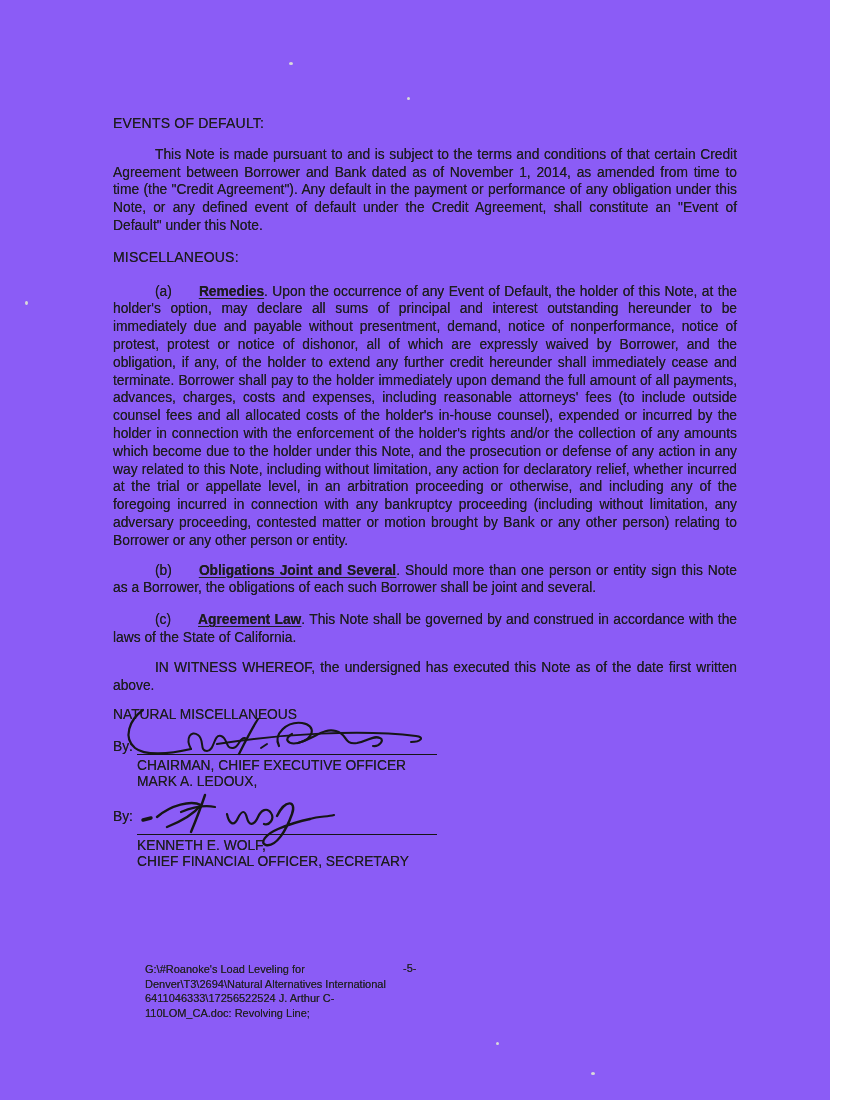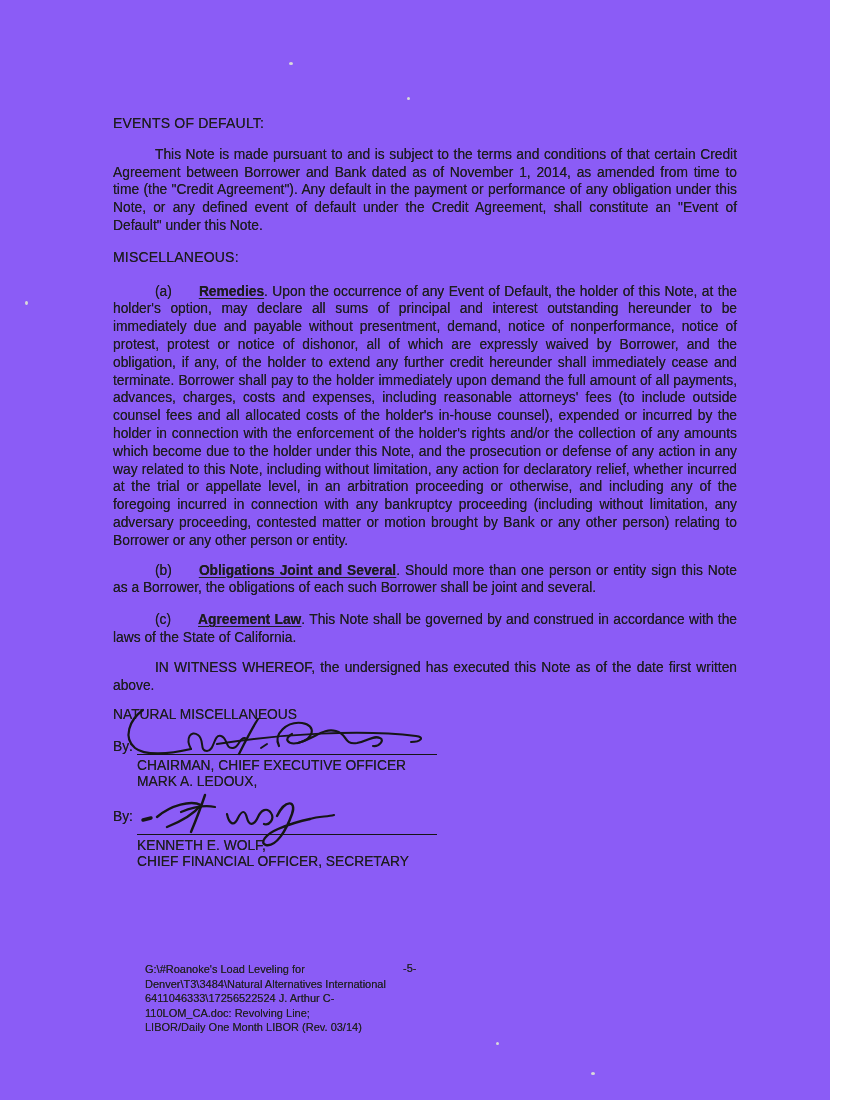--- a/index.html
+++ b/index.html
@@ -116,24 +116,23 @@
     </div>
     <div class="sig-names">
       <div>KENNETH E. WOLF,</div>
       <div>CHIEF FINANCIAL OFFICER, SECRETARY</div>
     </div>
 
   </div>
 
   <div class="footer">
     <div>G:\#Roanoke's Load Leveling for</div>
-    <div>Denver\T3\3484\Natural Alternatives International</div>
+    <div>Denver\T3\2694\Natural Alternatives International</div>
     <div>6411046333\17256522524 J. Arthur C-</div>
     <div>110LOM_CA.doc: Revolving Line;</div>
-    <div>LIBOR/Daily One Month LIBOR (Rev. 03/14)</div>
   </div>
 
   <div class="page-number">-5-</div>
 
   <div class="scan-line"></div>
 
   <div class="speck" style="left:289px;top:62px;width:4px;height:3px;"></div>
   <div class="speck" style="left:407px;top:97px;width:3px;height:3px;"></div>
   <div class="speck" style="left:25px;top:301px;width:3px;height:4px;"></div>
   <div class="speck" style="left:496px;top:1042px;width:3px;height:3px;"></div>

